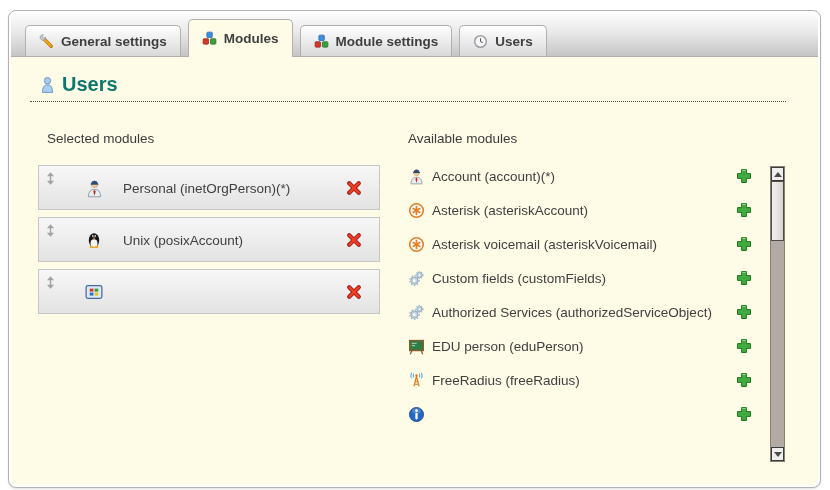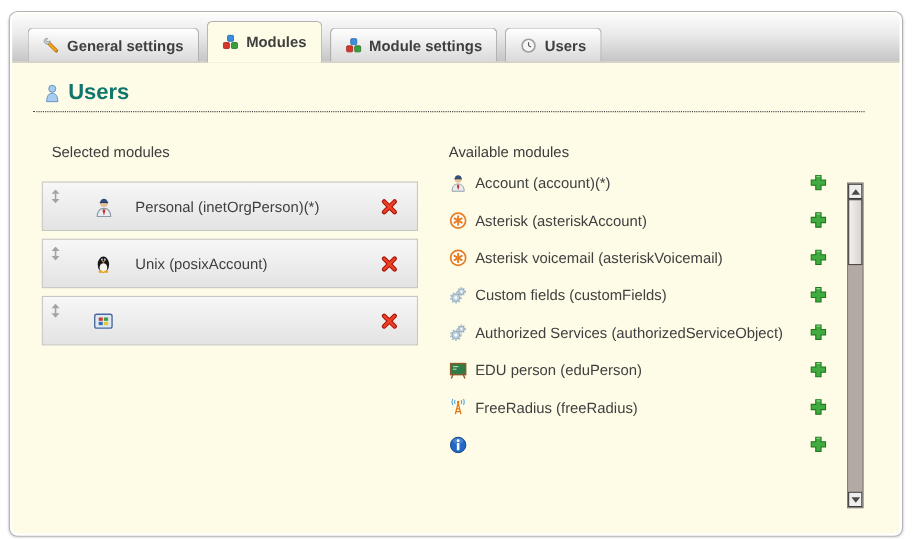--- a/index.html
+++ b/index.html
@@ -59,21 +59,21 @@
     background:linear-gradient(#f7f7f7, #e3e3e3);
     cursor:move;
   }
   .drag   { position:absolute; left:7px; top:6px; line-height:0; }
   .sicon  { position:absolute; left:46px; top:50%; transform:translateY(-50%); line-height:0; }
   .slabel { position:absolute; left:84px; top:50%; transform:translateY(-50%);
             font-size:13.5px; white-space:nowrap; }
   .remove { position:absolute; right:17px; top:50%; transform:translateY(-50%);
             width:16px; height:16px; line-height:0; cursor:pointer; }
   
-  .avail-list { position:absolute; left:397px; top:136px; width:344px; }
+  .avail-list { position:absolute; left:397px; top:146px; width:344px; }
   .arow { display:flex; align-items:center; height:34px; font-size:13.5px; white-space:nowrap; }
   .aicon { flex:0 0 auto; margin-right:7px; line-height:0; }
   .add   { flex:0 0 auto; margin-left:auto; padding-left:6px; line-height:0; cursor:pointer; }
   
   .scrollbar {
     position:absolute; left:759px; top:153px; width:15px; height:296px;
     background:#b4aaa4; border:1px solid #867f79;
   }
   .sb-btn {
     position:absolute; left:0; width:13px; height:14px;

